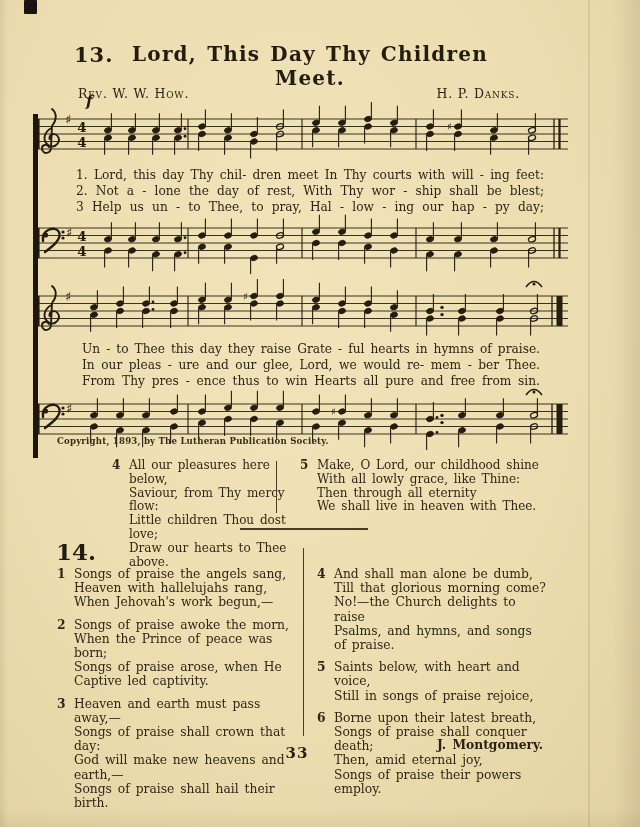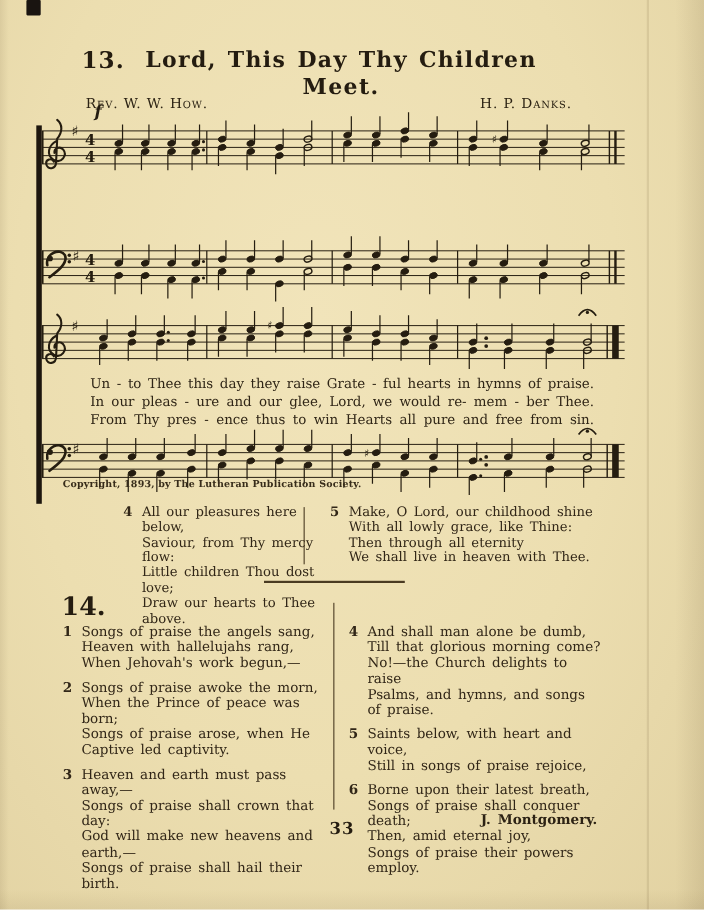--- a/index.html
+++ b/index.html
@@ -33,21 +33,21 @@
   .vdiv13{position:absolute; left:276px; top:461px; width:1px; height:52px; background:#4a3b22;}
   .hdiv{position:absolute; left:240px; top:528px; width:128px; height:1.5px; background:#4a3b22;}
   .h14-number{position:absolute; left:56px; top:538px; font-size:23px; font-weight:bold; color:#241c10;}
   .col14{position:absolute; top:567px; width:235px;}
   .col14 .verse{margin-bottom:8px; line-height:14.2px; font-size:12.3px;}
   .col14-left{left:57px;}
   .col14-right{left:317px; width:230px;}
   .vdiv14{position:absolute; left:303px; top:548px; width:1px; height:188px; background:#4a3b22;}
   .attribution{position:absolute; left:343px; top:737px; width:200px; text-align:right;
     font-size:12.3px; font-weight:bold; word-spacing:2px; color:#2c2214;}
-  .pagenum{position:absolute; left:261px; top:744px; width:100px; text-align:center;
+  .pagenum{position:absolute; left:247px; top:744px; width:100px; text-align:center;
     font-size:15px; font-weight:bold; letter-spacing:1px; color:#241c10;}
 </style>
 </head>
 <body>
 
 <div class="page">
   <div class="crease" style="left:588px"></div>
   <div class="corner-mark"></div>
 
   <div class="hymn-number">13.</div>
@@ -398,20 +398,25 @@
         <line x1="465.4" y1="26.25" x2="465.4" y2="10.25" stroke="#251d10" stroke-width="1.1"></line>
         <line x1="458.6" y1="39.5" x2="458.6" y2="55.5" stroke="#251d10" stroke-width="1.1"></line>
         <ellipse cx="496" cy="27.25" rx="3.6" ry="2.6" transform="rotate(-18 496 27.25)" fill="none" stroke="#251d10" stroke-width="1.3"></ellipse>
         <ellipse cx="496" cy="38.5" rx="3.6" ry="2.6" transform="rotate(-18 496 38.5)" fill="none" stroke="#251d10" stroke-width="1.3"></ellipse>
         <line x1="499.4" y1="26.25" x2="499.4" y2="10.25" stroke="#251d10" stroke-width="1.1"></line>
         <line x1="492.6" y1="39.5" x2="492.6" y2="55.5" stroke="#251d10" stroke-width="1.1"></line>
         <path d="M 488 7 Q 496 -4 504 7" fill="none" stroke="#251d10" stroke-width="1.5"></path>
         <circle cx="496" cy="4" r="1.5" fill="#251d10"></circle>
       </svg></div>
 
+  <div class="lyrics" style="left:76px; top:167px; width:468px">
+    <div class="lyr">1. Lord, this day Thy chil- dren meet In Thy courts with will - ing feet:</div>
+    <div class="lyr">2. Not a - lone the day of rest, With Thy wor - ship shall be blest;</div>
+    <div class="lyr">3 Help us un - to Thee, to pray, Hal - low - ing our hap - py day;</div>
+  </div>
 
   <div class="lyrics" style="left:82px; top:341px; width:458px">
     <div class="lyr">Un - to Thee this day they raise Grate - ful hearts in hymns of praise.</div>
     <div class="lyr">In our pleas - ure and our glee, Lord, we would re- mem - ber Thee.</div>
     <div class="lyr">From Thy pres - ence thus to win Hearts all pure and free from sin.</div>
   </div>
 
   <div class="copyright">Copyright, 1893, by The Lutheran Publication Society.</div>
 
   <div class="v13-left verse">

